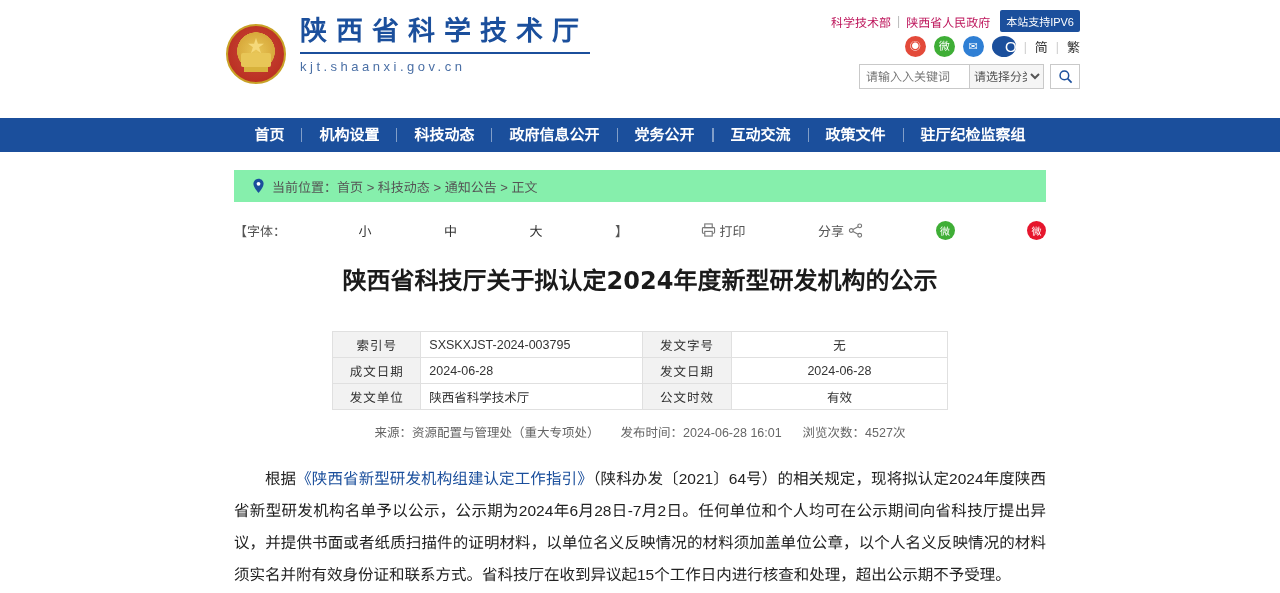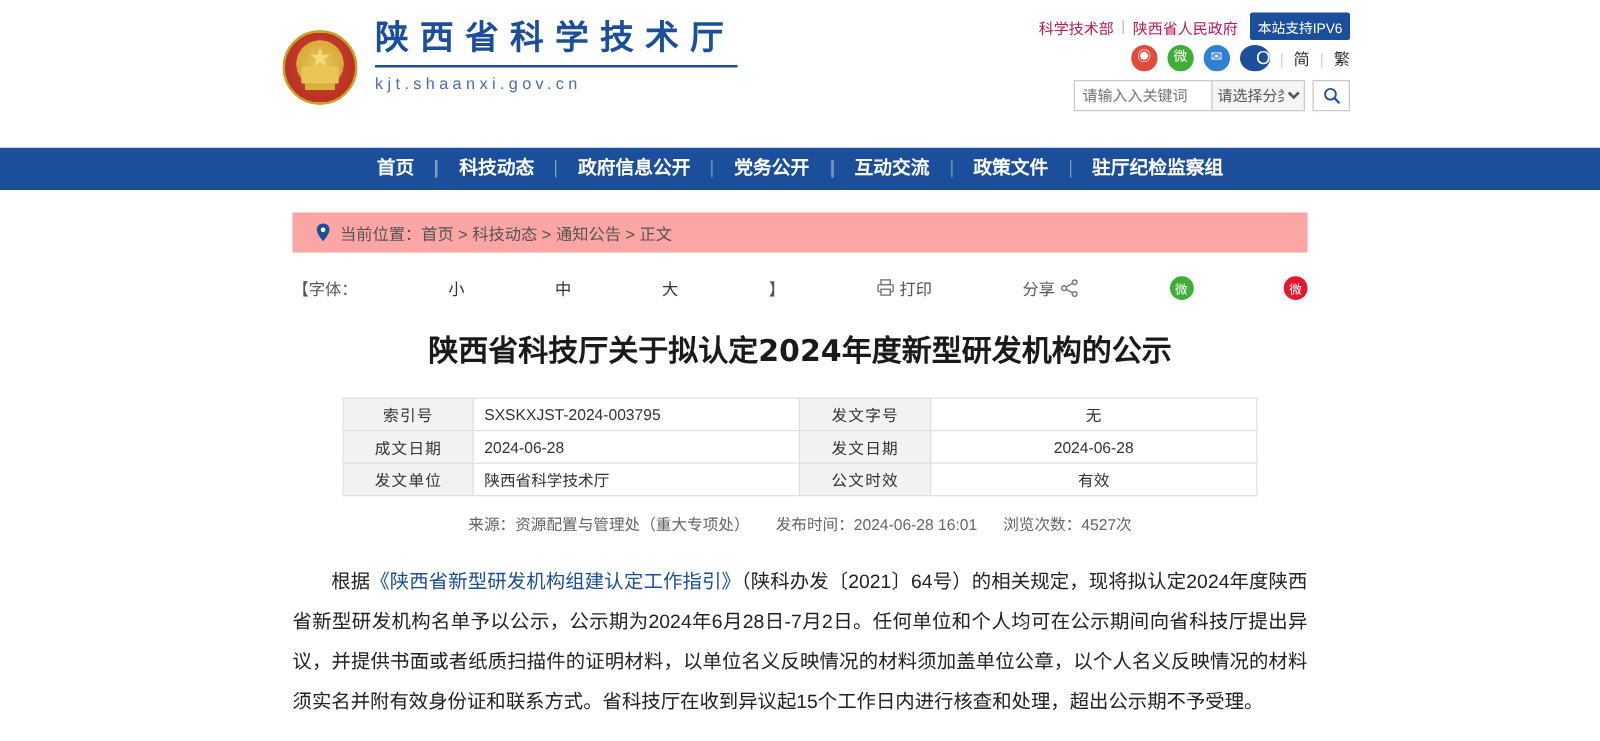--- a/index.html
+++ b/index.html
@@ -208,21 +208,21 @@
   .nav-div {
     width: 1px;
     height: 14px;
     background: rgba(255,255,255,.45);
   }
 
   
   .crumb-wrap {
     width: 812px;
     margin: 18px auto 0;
-    background: #fca5a5;
+    background: #86efac;
     height: 32px;
     display: flex;
     align-items: center;
     padding-left: 18px;
     font-size: 13px;
     color: #555;
   }
   .pin {
     width: 13px; height: 16px;
     margin-right: 7px;
@@ -262,22 +262,22 @@
     margin-top: 22px;
     text-align: center;
     font-family: "DejaVu Sans", "Liberation Sans", sans-serif;
     font-size: 24px;
     font-weight: bold;
     color: #1a1a1a;
     line-height: 34px;
   }
 
   .meta-table {
-    width: 732px;
-    margin: 20px auto 0;
+    width: 616px;
+    margin: 33px auto 0;
     border-collapse: collapse;
     font-size: 12.5px;
     color: #333;
   }
   .meta-table td {
     border: 1px solid #e0e0e0;
     height: 21px;
     padding: 3px 8px;
   }
   .meta-table td.k {
@@ -358,20 +358,21 @@
       </div>
     </div>
 
   </div>
 </div>
 
 <div class="navbar">
   <div class="nav-inner">
     <a class="nav-item" href="#">首页</a>
     <span class="nav-div"></span>
+    <a class="nav-item" href="#">机构设置</a>
     <span class="nav-div"></span>
     <a class="nav-item" href="#">科技动态</a>
     <span class="nav-div"></span>
     <a class="nav-item" href="#">政府信息公开</a>
     <span class="nav-div"></span>
     <a class="nav-item" href="#">党务公开</a>
     <span class="nav-div"></span>
     <span class="nav-div"></span>
     <a class="nav-item" href="#">互动交流</a>
     <span class="nav-div"></span>

